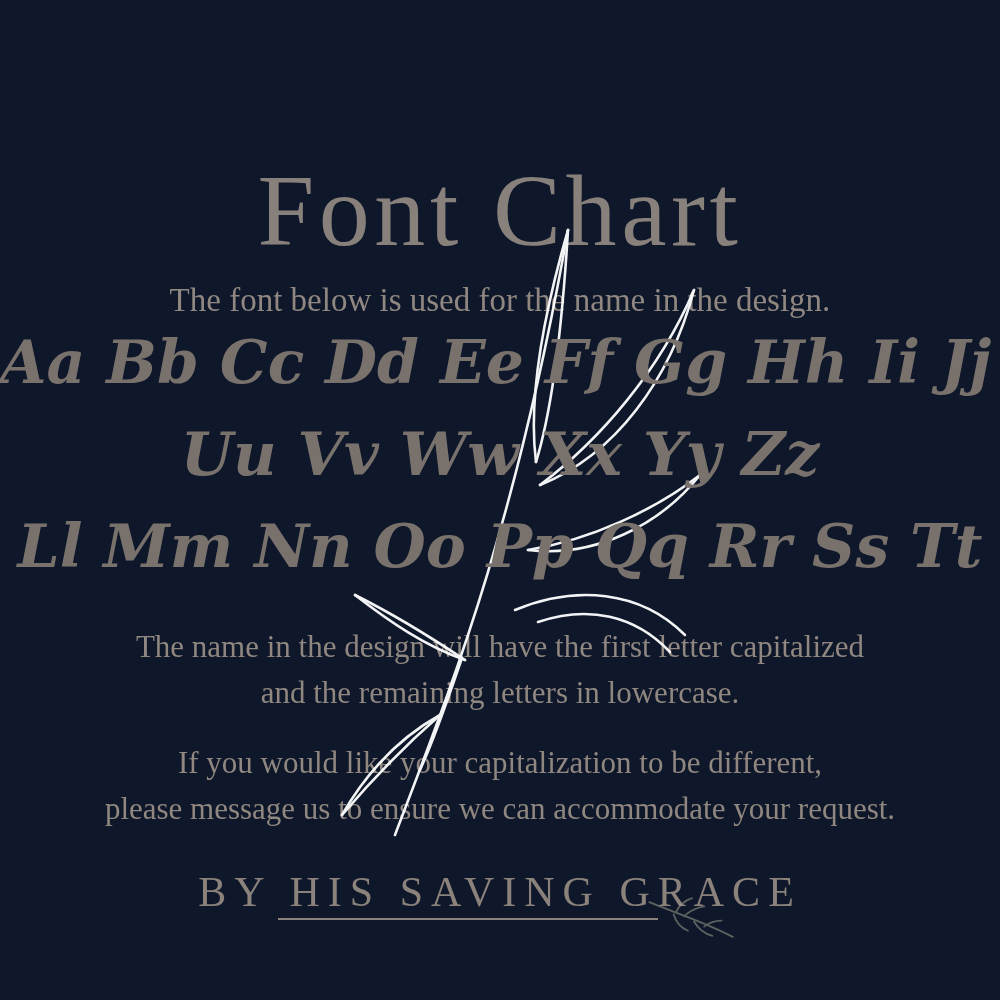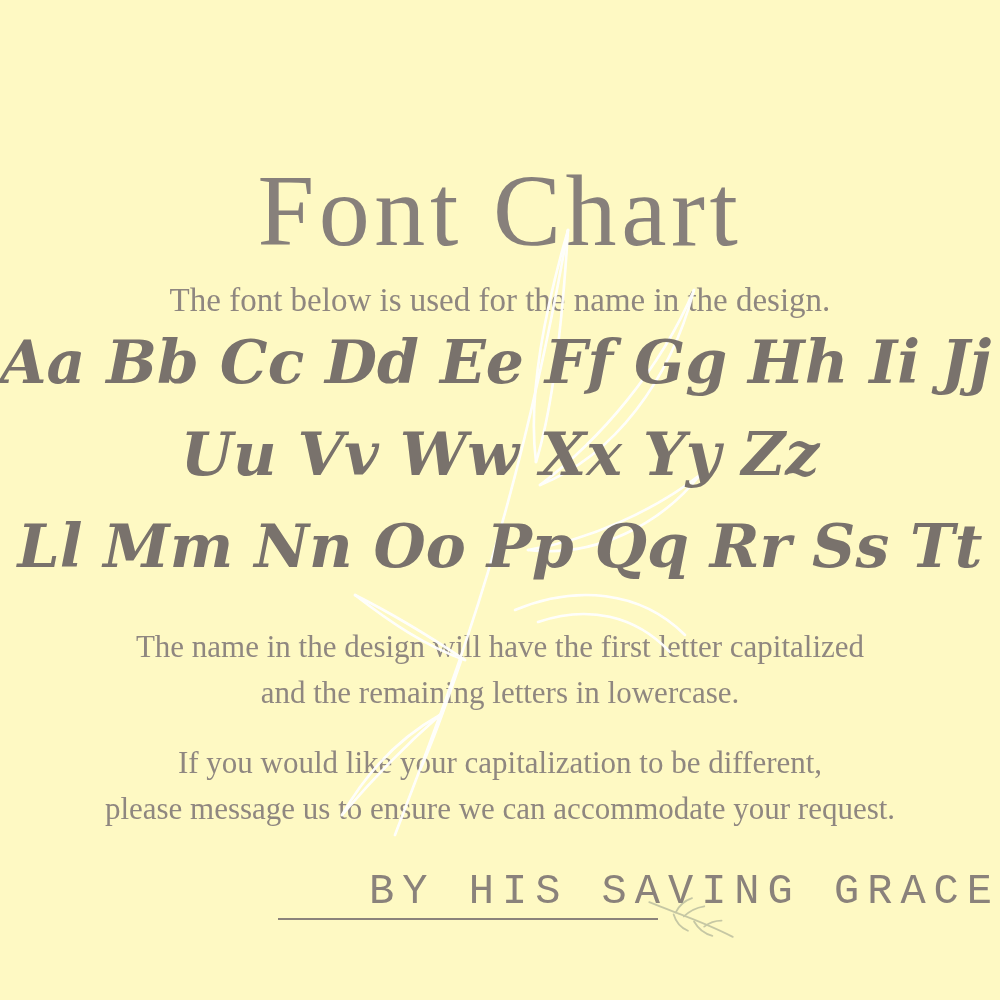--- a/index.html
+++ b/index.html
@@ -1,19 +1,19 @@
 <!DOCTYPE html>
 <html><head>
 <meta charset="utf-8">
 <style>
   html,body{margin:0;padding:0;}
   .canvas{
     position:relative;
     width:1000px;height:1000px;
-    background:#fef9c3;
+    background:#0f172a;
     overflow:hidden;
     font-family:"Liberation Serif", serif;
   }
   .page-title{
     position:absolute;
     top:92px;left:0;width:1000px;
     text-align:center;
     font-size:102px;
     line-height:1;
     font-weight:400;
@@ -52,26 +52,25 @@
     font-size:31px;
     line-height:46px;
     color:#8f8780;
     z-index:2;
   }
   .note-capitalization{ top:624px; }
   .note-request{ top:740px; }
   .brand{
     position:absolute;
     top:868px;left:0;width:1000px;
-    text-align:right;
+    text-align:center;
     font-size:42px;
     letter-spacing:8px;
     color:#8a827b;
     z-index:2;
-    font-family:Liberation Mono, monospace;
   }
   .brand-underline{
     position:absolute;
     top:918px;left:278px;
     width:380px;height:2px;
     background:#8b837b;
     z-index:2;
   }
   .branch-illustration{
     position:absolute;

